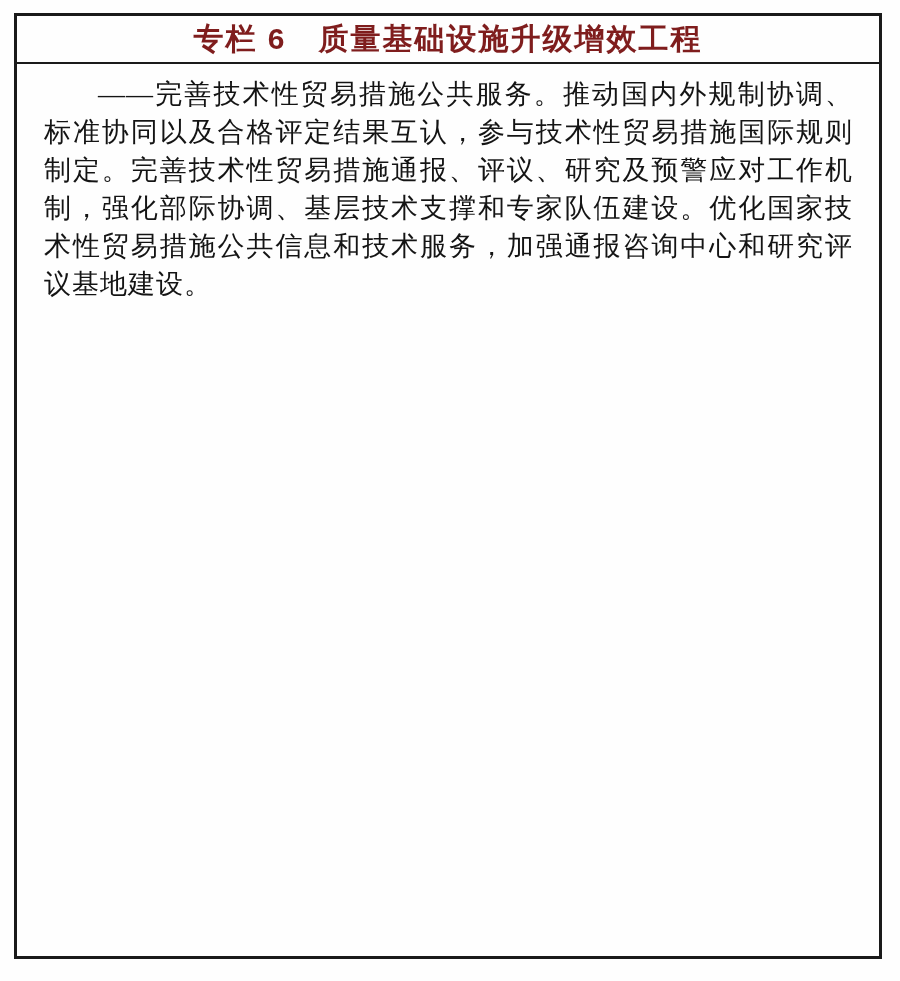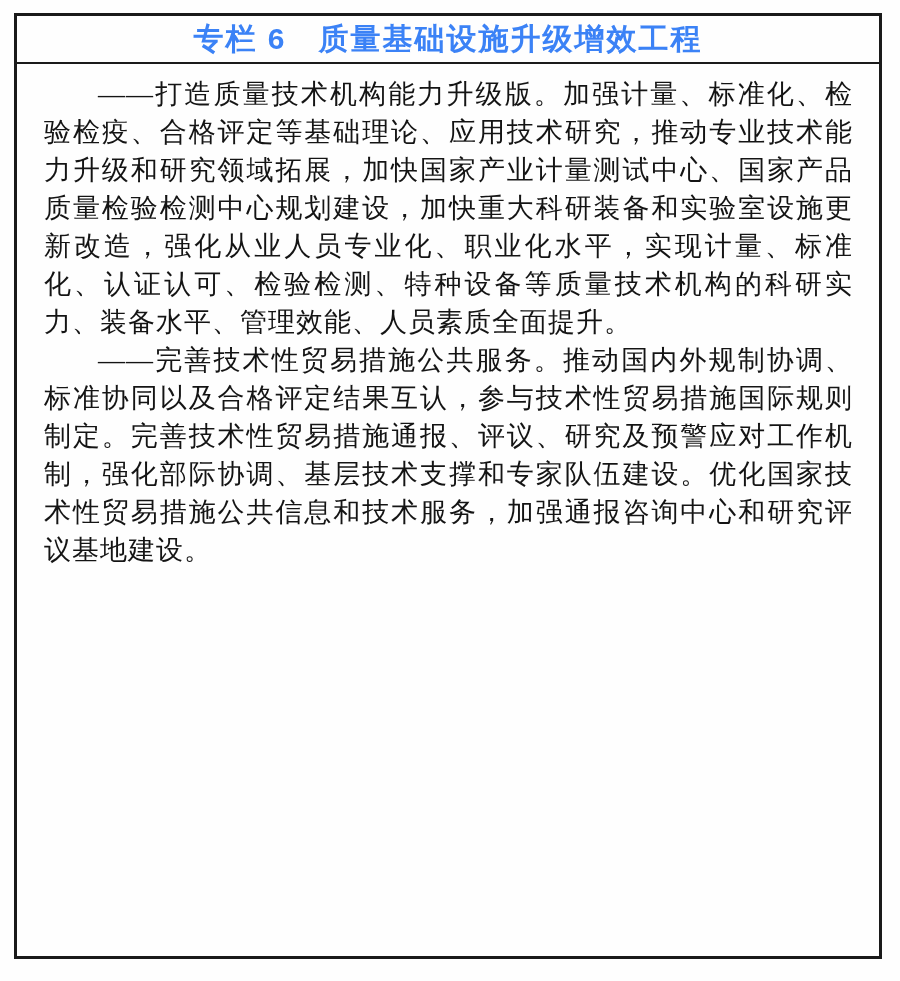--- a/index.html
+++ b/index.html
@@ -29,21 +29,21 @@
   .title-row {
     height: 46px;
     border-bottom: 2px solid #1a1a1a;
     display: flex;
     align-items: center;
     justify-content: center;
     font-family: "Liberation Sans", "DejaVu Sans", sans-serif;
     font-weight: 700;
     font-size: 30px;
     letter-spacing: 2px;
-    color: #3b82f6;
+    color: #7f1d1d;
   }
   .box-body {
     padding: 11px 26px 0 27px;
     font-size: 27px;
     line-height: 38px;
     text-align: justify;
     letter-spacing: 1px;
   }
   .box-body p {
     margin: 0;
@@ -51,17 +51,16 @@
     text-align: justify;
   }
 </style>
 </head>
 <body>
 
 <div class="page">
   <div class="callout-box">
     <div class="title-row">专栏 6　质量基础设施升级增效工程</div>
     <div class="box-body">
-      <p>——打造质量技术机构能力升级版。加强计量、标准化、检验检疫、合格评定等基础理论、应用技术研究，推动专业技术能力升级和研究领域拓展，加快国家产业计量测试中心、国家产品质量检验检测中心规划建设，加快重大科研装备和实验室设施更新改造，强化从业人员专业化、职业化水平，实现计量、标准化、认证认可、检验检测、特种设备等质量技术机构的科研实力、装备水平、管理效能、人员素质全面提升。</p>
       <p>——完善技术性贸易措施公共服务。推动国内外规制协调、标准协同以及合格评定结果互认，参与技术性贸易措施国际规则制定。完善技术性贸易措施通报、评议、研究及预警应对工作机制，强化部际协调、基层技术支撑和专家队伍建设。优化国家技术性贸易措施公共信息和技术服务，加强通报咨询中心和研究评议基地建设。</p>
     </div>
   </div>
 </div>
 
 </body></html>

